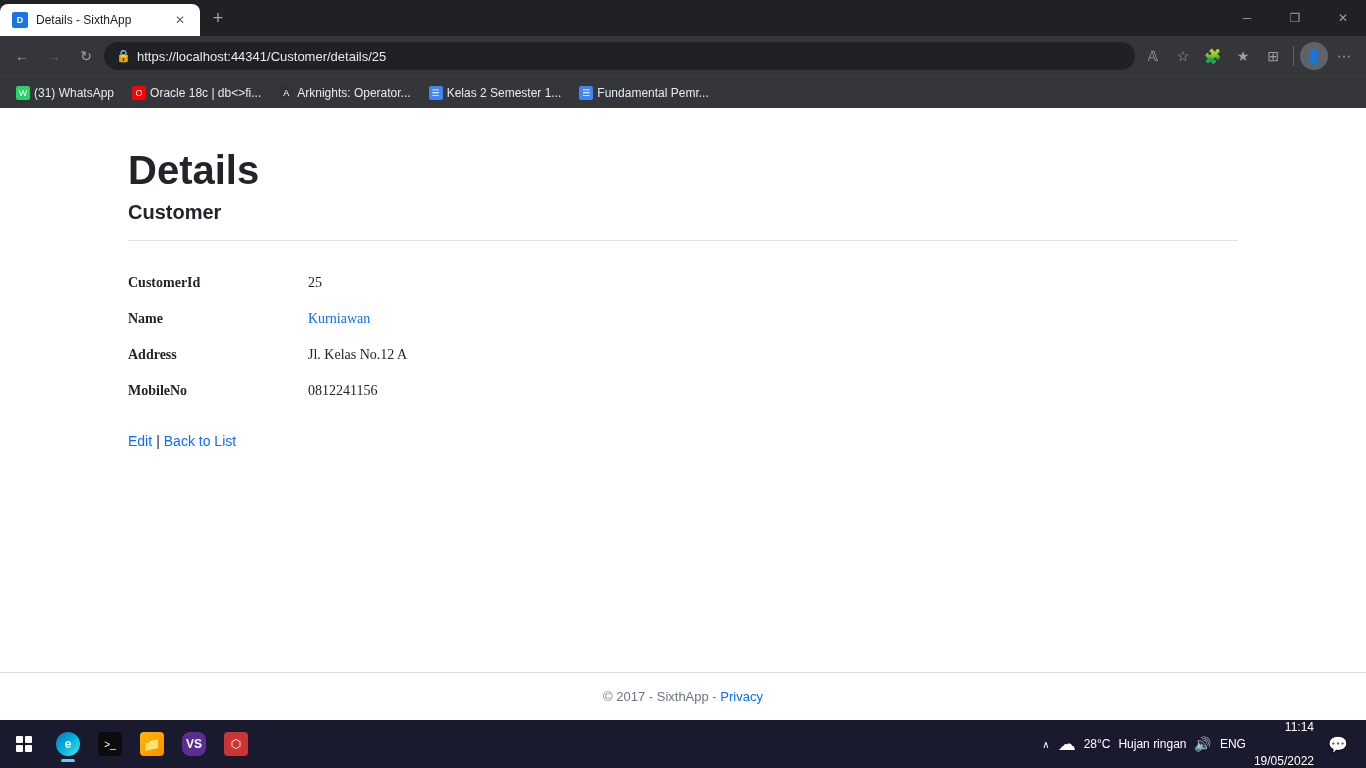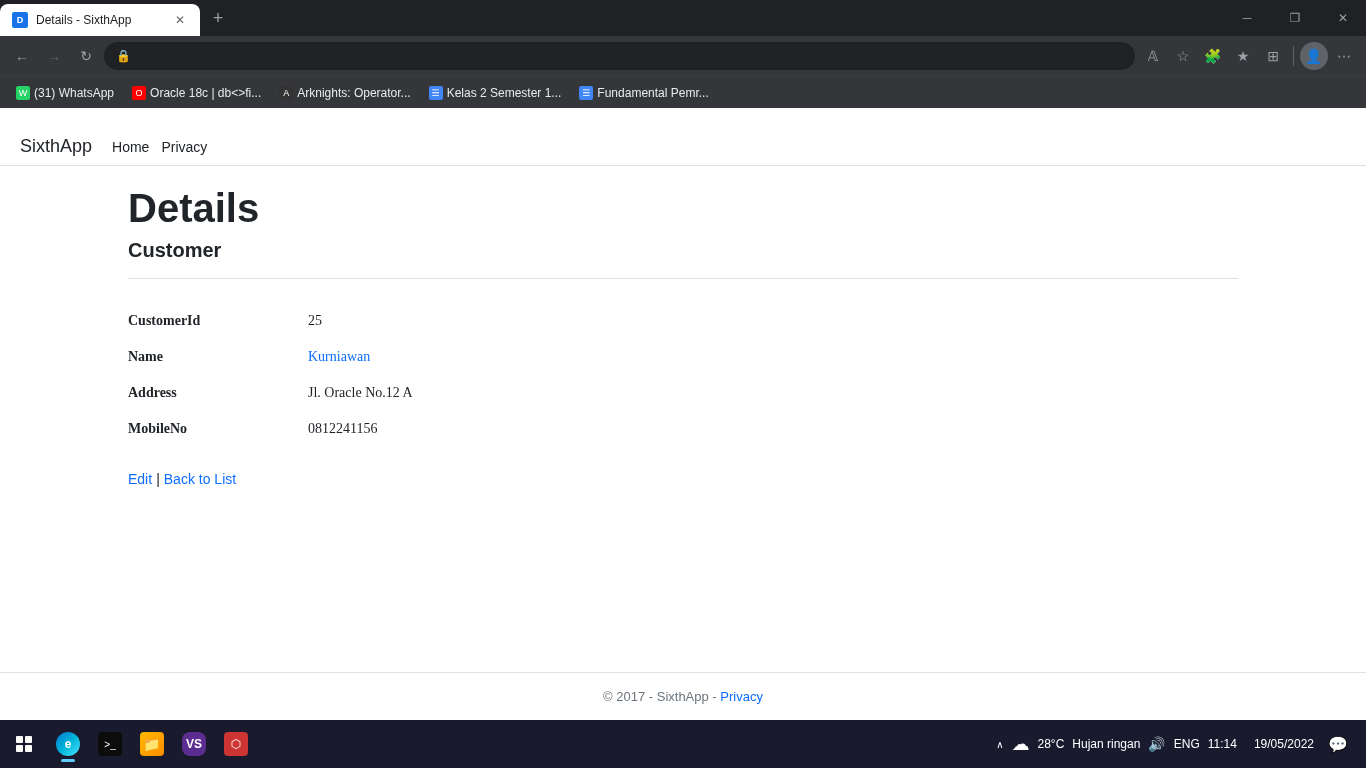--- a/index.html
+++ b/index.html
@@ -432,21 +432,21 @@
       align-items: center;
       gap: 6px;
     }
 
     .weather-icon {
       font-size: 18px;
     }
 
     .taskbar-time {
       display: flex;
-      flex-direction: row;
+      flex-direction: column;
       align-items: flex-end;
       font-size: 12px;
       line-height: 1.4;
       gap: 17px;
     }
 
     .notification-btn {
       width: 32px;
       height: 32px;
       display: flex;
@@ -538,20 +538,21 @@
     </div>
   </div>
 
   <div class="address-bar-row">
     <div class="nav-btn">←</div>
     <div class="nav-btn disabled">→</div>
     <div class="nav-btn">↻</div>
 
     <div class="address-bar">
       <span class="lock-icon">🔒</span>
+      <span class="address-text">https://localhost:44341/Customer/details/25</span>
     </div>
 
     <div class="toolbar-icons">
       <div class="toolbar-icon">𝔸</div>
       <div class="toolbar-icon">☆</div>
       <div class="toolbar-icon">🧩</div>
       <div class="toolbar-icon">★</div>
       <div class="toolbar-icon">⊞</div>
       <div class="toolbar-separator"></div>
       <div class="profile-icon">👤</div>
@@ -579,46 +580,41 @@
     <div class="bookmark-item">
       <span class="bookmark-favicon bm-fundamental">☰</span>
       <span>Fundamental Pemr...</span>
     </div>
   </div>
 
 </div>
 
 <div class="page-content">
 
-  <div class="site-nav">
-    <a class="site-brand" href="#">SixthApp</a>
-    <a class="nav-link" href="#">Home</a>
-    <a class="nav-link" href="#">Privacy</a>
-  </div>
 
   <div class="main-content">
     <h1 class="page-heading">Details</h1>
     <h4 class="section-heading">Customer</h4>
     <hr class="divider">
 
     <table class="detail-table">
       <tbody>
         <tr>
           <td>CustomerId</td>
           <td>25</td>
         </tr>
         <tr>
           <td>Name</td>
           <td>
             <a class="link-value" href="#">Kurniawan</a>
           </td>
         </tr>
         <tr>
           <td>Address</td>
-          <td>Jl. Oracle No.12 A</td>
+          <td>Jl. Kelas No.12 A</td>
         </tr>
         <tr>
           <td>MobileNo</td>
           <td>0812241156</td>
         </tr>
       </tbody>
     </table>
 
     <div class="actions">
       <a class="action-link" href="#">Edit</a>

